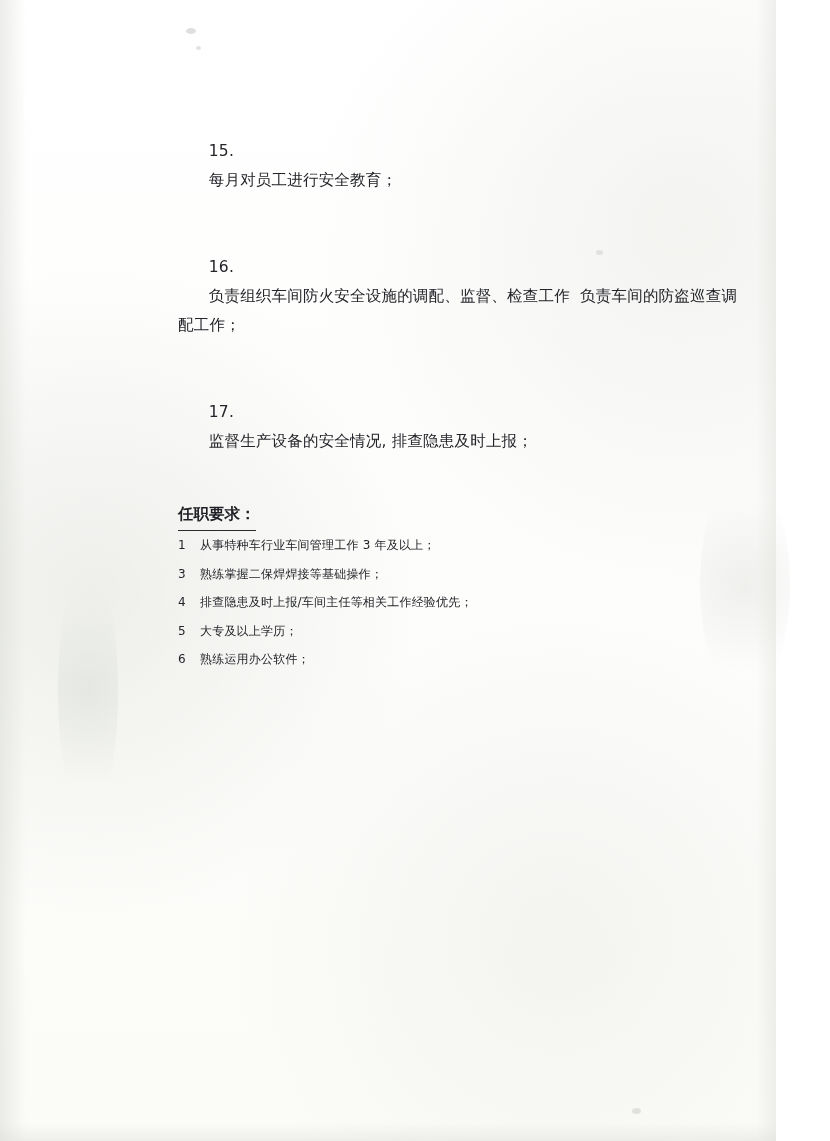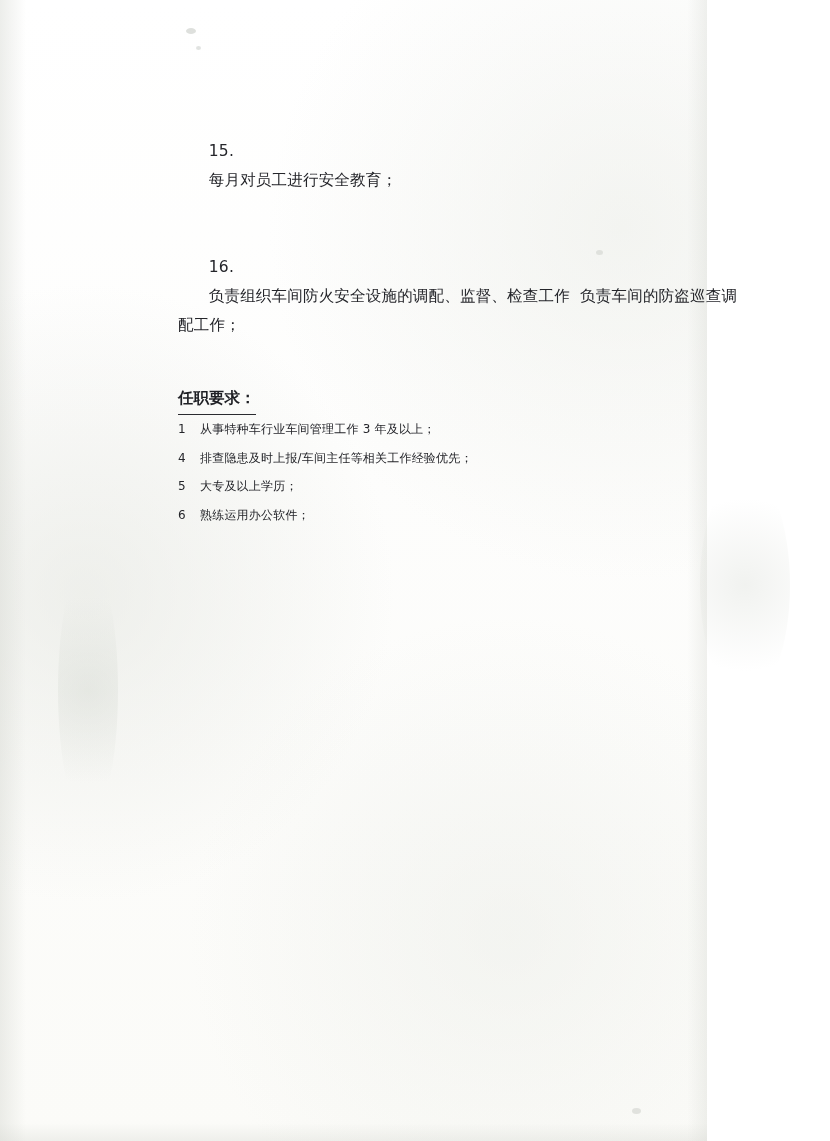--- a/index.html
+++ b/index.html
@@ -8,21 +8,21 @@
   }
   body {
     width: 830px;
     height: 1141px;
     background: #ffffff;
     font-family: "DejaVu Sans", sans-serif;
     overflow: hidden;
   }
   .page {
     position: relative;
-    width: 707px;
+    width: 776px;
     height: 1141px;
     background: #15803d;
     box-sizing: border-box;
   }
   
   .scan-tint {
     position: absolute;
     inset: 0;
     background:
       radial-gradient(circle at 12% 52%, rgba(226,228,222,0.55) 0%, rgba(255,255,255,0) 36%),
@@ -103,28 +103,36 @@
     <div class="line">
       <span>15.</span>
       <span>每月对员工进行安全教育；</span>
     </div>
 
     <div class="line wrap">
       <span>16.</span>
       <span>负责组织车间防火安全设施的调配、监督、检查工作  负责车间的防盗巡查调配工作；</span>
     </div>
 
+    <div class="line">
+      <span>17.</span>
+      <span>监督生产设备的安全情况, 排查隐患及时上报；</span>
+    </div>
 
     <div class="heading-row">
       <span class="heading">任职要求：</span>
     </div>
 
     <div class="num-item">
       <span class="idx">1</span>
       <span>从事特种车行业车间管理工作  3 年及以上；</span>
+    </div>
+    <div class="num-item">
+      <span class="idx">3</span>
+      <span>熟练掌握二保焊焊接等基础操作；</span>
     </div>
     <div class="num-item">
       <span class="idx">4</span>
       <span>排查隐患及时上报/车间主任等相关工作经验优先；</span>
     </div>
     <div class="num-item">
       <span class="idx">5</span>
       <span>大专及以上学历；</span>
     </div>
     <div class="num-item">

